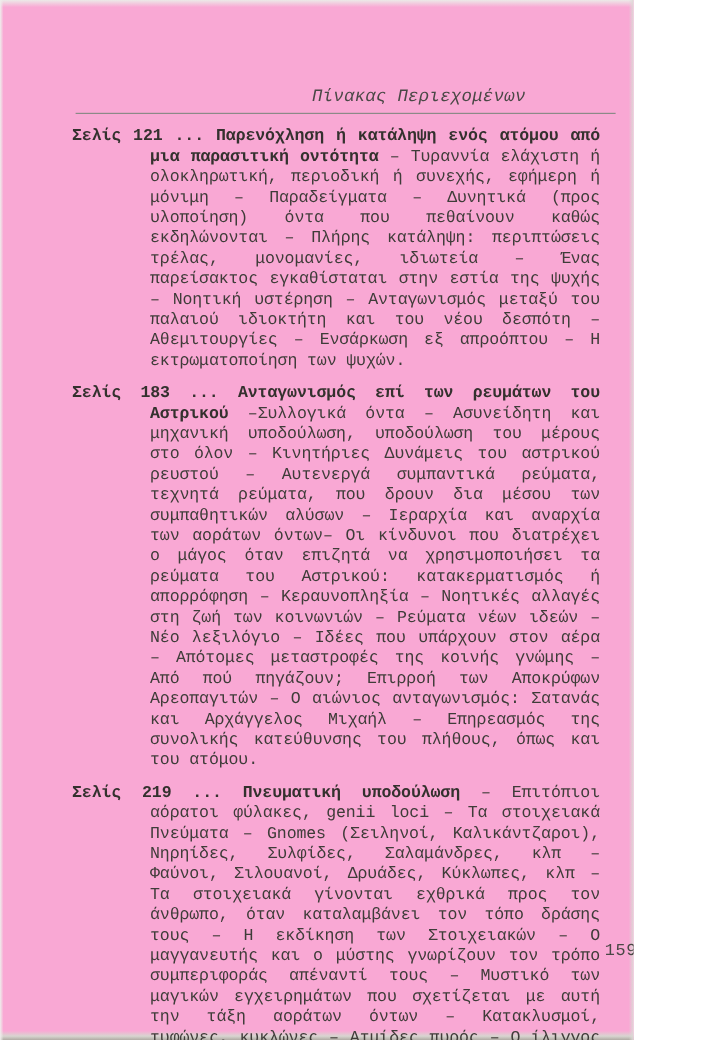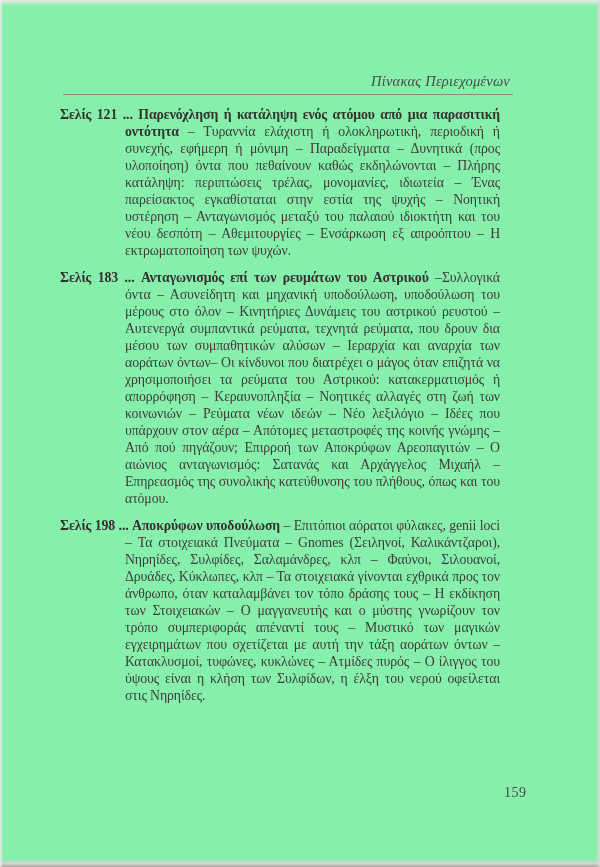--- a/index.html
+++ b/index.html
@@ -2,25 +2,25 @@
 <html lang="el"><head>
 <meta charset="utf-8">
 <style>
   html, body {
     margin: 0;
     padding: 0;
     background: #ffffff;
   }
   .page {
     position: relative;
-    width: 600px;
+    width: 528px;
     height: 867px;
-    background: #86efac;
+    background: #f9a8d4;
     overflow: hidden;
-    font-family: Liberation Serif, serif;
+    font-family: Liberation Mono, monospace;
     color: #3f3c39;
   }
   
   .edge { position: absolute; pointer-events: none; }
   .edge-top    { top: 0; left: 0; right: 0; height: 6px;
                  background: linear-gradient(to bottom, #eceae8, rgba(252,252,251,0)); }
   .edge-bottom { bottom: 0; left: 0; right: 0; height: 8px;
                  background: linear-gradient(to bottom, rgba(252,252,251,0) 0%, #d8d5d0 55%, #aba69f 100%); }
   .edge-right  { top: 0; right: 0; bottom: 0; width: 4px;
                  background: linear-gradient(to left, #dcdad6, rgba(252,252,251,0)); }
@@ -95,22 +95,22 @@
       <span>– Τυραννία ελάχιστη ή ολοκληρωτική, περιοδική ή συνεχής, εφήμερη ή μόνιμη – Παραδείγματα – Δυνητικά (προς υλοποίηση) όντα που πεθαίνουν καθώς εκδηλώνονται – Πλήρης κατάληψη: περιπτώσεις τρέλας, μονομανίες, ιδιωτεία – Ένας παρείσακτος εγκαθίσταται στην εστία της ψυχής – Νοητική υστέρηση – Ανταγωνισμός μεταξύ του παλαιού ιδιοκτήτη και του νέου δεσπότη – Αθεμιτουργίες – Ενσάρκωση εξ απροόπτου – Η εκτρωματοποίηση των ψυχών.</span>
     </p>
 
     <p class="entry">
       <span class="b">Σελίς 183 ...</span>
       <span class="b">Ανταγωνισμός επί των ρευμάτων του Αστρικού</span>
       <span>–Συλλογικά όντα – Ασυνείδητη και μηχανική υποδούλωση, υποδούλωση του μέρους στο όλον – Κινητήριες Δυνάμεις του αστρικού ρευστού – Αυτενεργά συμπαντικά ρεύματα, τεχνητά ρεύματα, που δρουν δια μέσου των συμπαθητικών αλύσων – Ιεραρχία και αναρχία των αοράτων όντων– Οι κίνδυνοι που διατρέχει ο μάγος όταν επιζητά να χρησιμοποιήσει τα ρεύματα του Αστρικού: κατακερματισμός ή απορρόφηση – Κεραυνοπληξία – Νοητικές αλλαγές στη ζωή των κοινωνιών – Ρεύματα νέων ιδεών – Νέο λεξιλόγιο – Ιδέες που υπάρχουν στον αέρα – Απότομες μεταστροφές της κοινής γνώμης – Από πού πηγάζουν; Επιρροή των Αποκρύφων Αρεοπαγιτών – Ο αιώνιος ανταγωνισμός: Σατανάς και Αρχάγγελος Μιχαήλ – Επηρεασμός της συνολικής κατεύθυνσης του πλήθους, όπως και του ατόμου.</span>
     </p>
 
     <p class="entry">
-      <span class="b">Σελίς 198 ...</span>
-      <span class="b">Αποκρύφων υποδούλωση</span>
+      <span class="b">Σελίς 219 ...</span>
+      <span class="b">Πνευματική υποδούλωση</span>
       <span>– Επιτόπιοι αόρατοι φύλακες, genii loci – Τα στοιχειακά Πνεύματα – Gnomes (Σειληνοί, Καλικάντζαροι), Νηρηίδες, Συλφίδες, Σαλαμάνδρες, κλπ – Φαύνοι, Σιλουανοί, Δρυάδες, Κύκλωπες, κλπ – Τα στοιχειακά γίνονται εχθρικά προς τον άνθρωπο, όταν καταλαμβάνει τον τόπο δράσης τους – Η εκδίκηση των Στοιχειακών – Ο μαγγανευτής και ο μύστης γνωρίζουν τον τρόπο συμπεριφοράς απέναντί τους – Μυστικό των μαγικών εγχειρημάτων που σχετίζεται με αυτή την τάξη αοράτων όντων – Κατακλυσμοί, τυφώνες, κυκλώνες – Ατμίδες πυρός – Ο ίλιγγος του ύψους είναι η κλήση των Συλφίδων, η έλξη του νερού οφείλεται στις Νηρηίδες.</span>
     </p>
 
 
   </div>
 
   <div class="page-number">159</div>
 
 </div>
 

